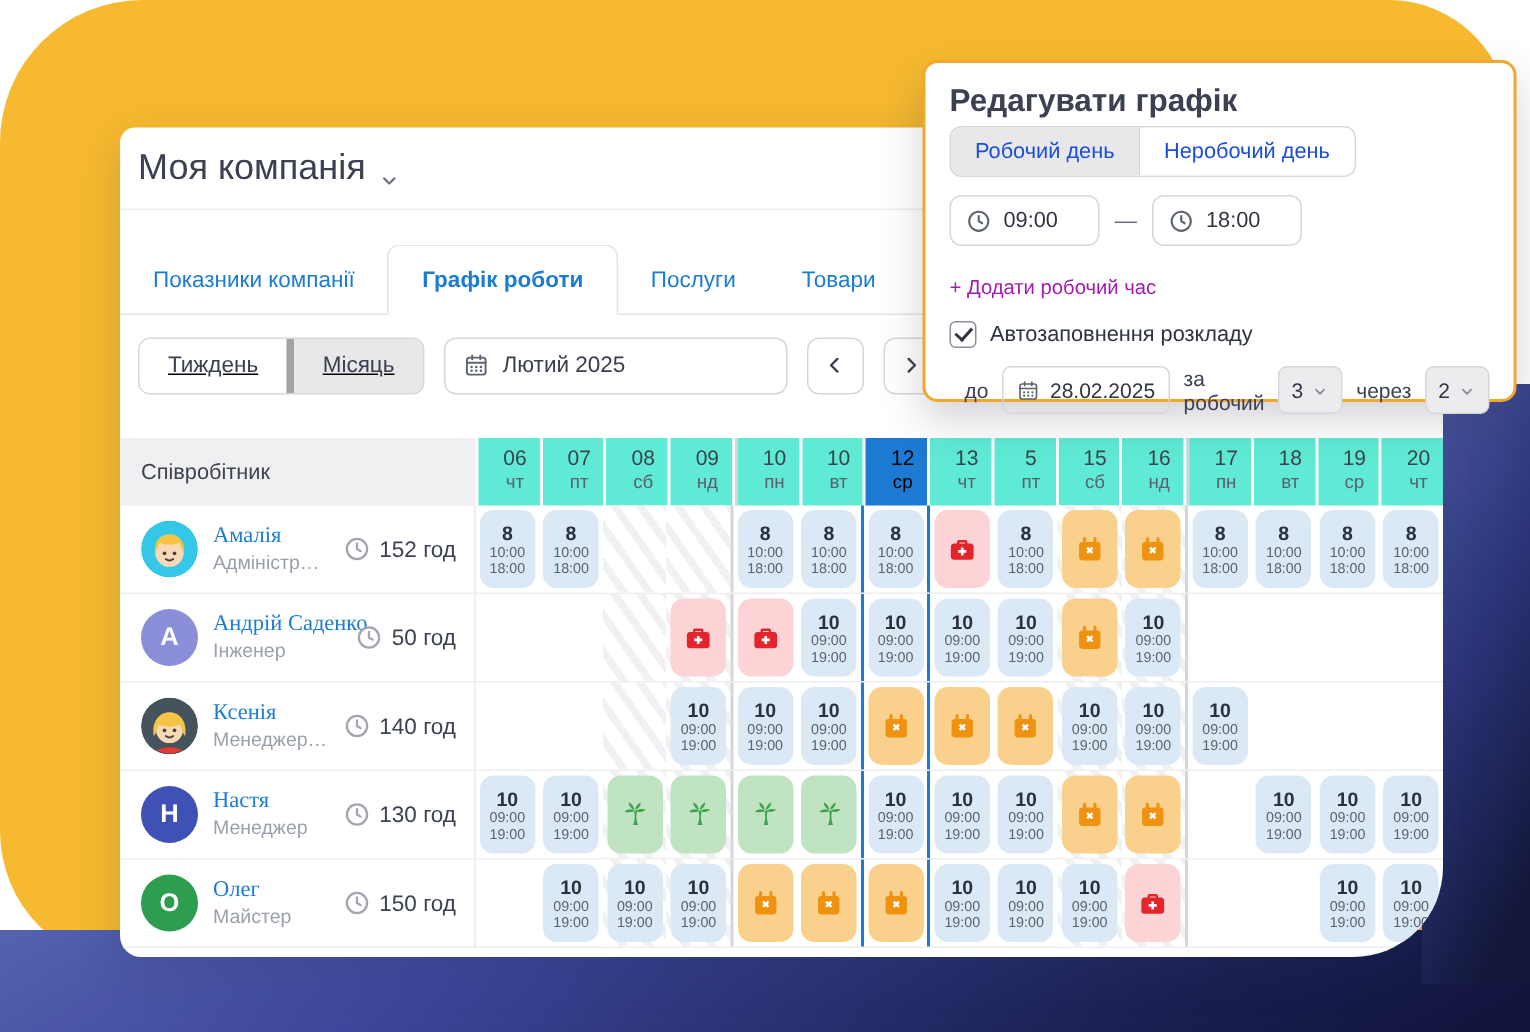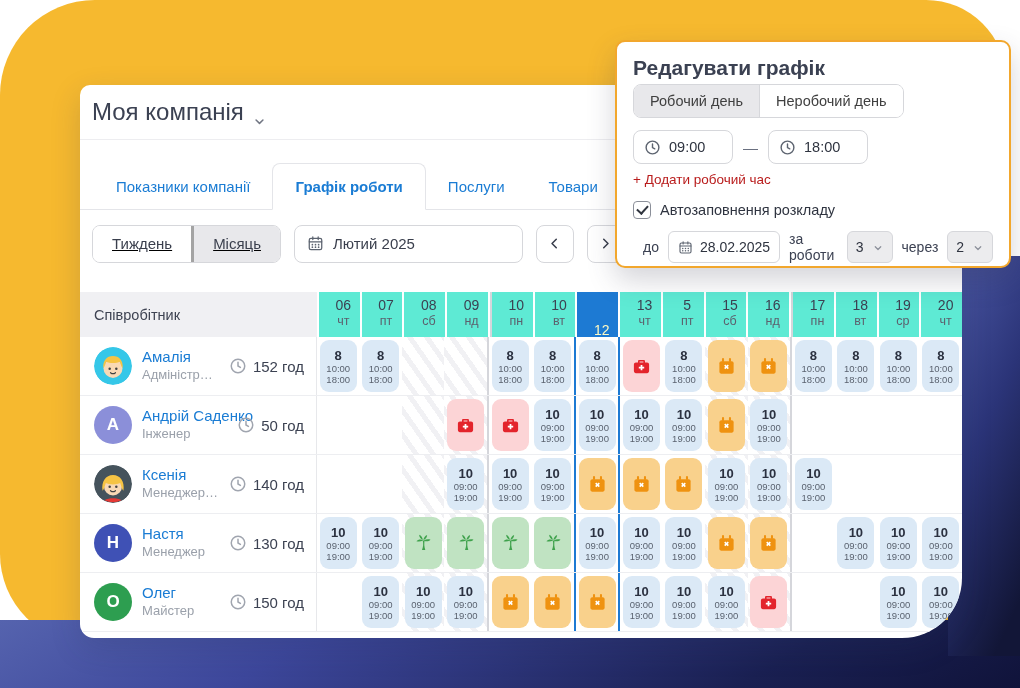--- a/index.html
+++ b/index.html
@@ -19,30 +19,30 @@
   .card { position:absolute; left:80px; top:85px; width:882px; height:553px; background:#fff;
           border-radius:10px 10px 60px 14px; box-shadow:0 10px 30px rgba(40,50,90,.18); overflow:hidden; z-index:2; }
 
   .card-header { height:55px; display:flex; align-items:center; padding-left:12px; border-bottom:1px solid #ededf0; }
   .card-title { font-size:24px; color:#3b4152; display:flex; align-items:flex-end; gap:8px; }
   .company-name { border-bottom:2px dashed #b3b7c2; padding-bottom:2px; cursor:pointer; }
   .chev-sm { width:15px; height:15px; color:#717683; margin-bottom:4px; }
   .chev-sm svg { width:100%; height:100%; }
 
   
-  .tabs { position:relative; height:70px; display:flex; align-items:flex-end; padding-left:14px; border-bottom:1px solid #e4e5e9; }
+  .tabs { position:relative; height:70px; display:flex; align-items:flex-end; border-bottom:1px solid #e4e5e9; }
   .tab { color:#1a7cd4; font-size:15px; padding:14px 22px; cursor:pointer; white-space:nowrap; }
   .tab.active { background:#fff; border:1px solid #e4e5e9; border-bottom:1px solid #fff; margin-bottom:-1px;
                 border-radius:8px 8px 0 0; font-weight:700; }
 
   
   .toolbar { height:67px; display:flex; align-items:center; gap:13px; padding:0 12px; }
   .seg { display:flex; border:1px solid #d6d7db; border-radius:8px; overflow:hidden; height:38px;text-decoration:underline; }
   .seg-btn { padding:0 19px; display:flex; align-items:center; font-size:15px; color:#3a3f4d; background:#fff; cursor:pointer; }
-  .seg-btn + .seg-btn { border-left:3px solid #a3a3a3; }
+  .seg-btn + .seg-btn { border-left:5px solid #a3a3a3; }
   .seg-btn.active { background:#e8e8eb; }
   .input-box { display:flex; align-items:center; gap:9px; border:1px solid #d6d7db; border-radius:8px; height:38px;
                padding:0 12px; font-size:15px; color:#3a3f4d; background:#fff; }
   .date-main { width:229px; }
   .icn { display:inline-flex; width:17px; height:17px; color:#5d6470; flex:none; }
   .icn svg { width:100%; height:100%; }
   .nav-btn { width:38px; height:38px; border:1px solid #d6d7db; border-radius:8px; display:flex; align-items:center;
              justify-content:center; color:#3a3f4d; background:#fff; cursor:pointer; }
   .nav-btn svg { width:17px; height:17px; }
   .nav-btn.next { margin-left:0; }
@@ -50,30 +50,30 @@
   
   .sched { padding-top:15px; }
   .shead { display:flex; height:45px;text-align:center; }
   .shead .ehead { width:237px; flex:none; background:#f0f0f3; display:flex; align-items:center; padding-left:14px;
                   font-size:14.5px; color:#3e4352; }
   .hcell { flex:1 1 0; background:#5eead4; margin-left:2px; padding:5px 0 0 8px; line-height:16px; cursor:pointer; }
   .hnum { font-size:14px; color:#3c4252; }
   .hdow { font-size:12.5px; color:#5c616e; }
   .hcell.sep { border-left:2px solid #d5d6db; }
   .hcell.today { background:#1d7ad3; }
-  .hcell.today .hnum, .hcell.today .hdow { color:#fef9c3;margin-top:25px; }
+  .hcell.today .hnum, .hcell.today .hdow { color:#000000; }
 
   .trow { display:flex; height:59px; border-bottom:1px solid #edeef1; }
   .ecell { width:237px; flex:none; display:flex; align-items:center; gap:10px; padding:0 12px 0 14px;
            border-right:1px solid #e7e8eb; cursor:pointer; }
   .avatar { width:38px; height:38px; border-radius:50%; flex:none; display:flex; align-items:center; justify-content:center;
             color:#fff; font-size:17px; font-weight:700; overflow:hidden; }
   .avatar svg { width:100%; height:100%; }
   .einfo { display:flex; flex-direction:column; line-height:18px; min-width:0; }
-  .ename { color:#1a7cd4; font-size:15px; font-weight:500; white-space:nowrap; }
+  .ename { color:#1a7cd4; font-size:15px; font-weight:500; white-space:nowrap;font-family:Liberation Serif, serif; }
   .erole { color:#9aa0aa; font-size:13px; white-space:nowrap; overflow:hidden; text-overflow:ellipsis; max-width:102px; }
   .ehours { margin-left:auto; display:flex; align-items:center; gap:6px; color:#3c4252; font-size:15px; font-weight:500; white-space:nowrap; }
   .ehours .icn { color:#a0a5af; width:18px; height:18px; }
 
   .bcell { flex:1 1 0; display:flex; align-items:center; justify-content:center; position:relative; cursor:pointer; }
   .bcell.weekend { background:repeating-linear-gradient(55deg,#fff 0 9px,#f1f1f4 9px 14px); }
   .bcell.sep { border-left:2px solid #d5d6db; }
   .bcell.today { border-left:2px solid #1d7ad3; border-right:2px solid #1d7ad3; }
 
   .chip { width:37px; height:52px; border-radius:9px; display:flex; flex-direction:column; align-items:center;
@@ -86,28 +86,28 @@
   .chip.vacation { background:#c0e3c2; color:#3fa24c; }
   .chip .big-icn { width:19px; height:19px; }
   .chip .big-icn svg { width:100%; height:100%; }
   .chip.vacation .big-icn { width:22px; height:22px; }
 
   
   .popup { position:absolute; left:615px; top:40px; width:396px; height:228px; background:#fff; z-index:3;
            border:2px solid #f2a72d; border-radius:10px; box-shadow:0 12px 28px rgba(60,60,80,.22); padding:14px 16px; }
   .popup-title { font-size:21px; font-weight:700; color:#3b4152; margin-bottom:4px; }
   .ptabs { display:inline-flex; border:1px solid #d6d7db; border-radius:8px; overflow:hidden; height:34px; }
-  .ptab { padding:0 16px; display:flex; align-items:center; font-size:14.5px; color:#404040; background:#fff; cursor:pointer; }
+  .ptab { padding:0 16px; display:flex; align-items:center; font-size:14.5px; color:#1d4ed8; background:#fff; cursor:pointer; }
   .ptab + .ptab { border-left:1px solid #d6d7db; }
   .ptab.active { background:#e8e8eb; }
   .time-row { display:flex; align-items:center; gap:10px; margin-top:12px; }
   .time-box { display:flex; align-items:center; gap:8px; border:1px solid #d6d7db; border-radius:8px; height:34px;
               width:100px; padding:0 10px; font-size:14.5px; color:#2f3440; }
   .dash { color:#6a7080; font-size:15px; }
-  .add-link { display:inline-block; margin-top:8px; color:#b91c1c; font-size:13.5px; cursor:pointer; }
+  .add-link { display:inline-block; margin-top:20px; color:#a21caf; font-size:13.5px; cursor:pointer; }
   .chk-row { display:flex; align-items:center; gap:9px; margin-top:13px; font-size:14.5px; color:#2f3440; }
   .chk { width:18px; height:18px; border:1.5px solid #8b8f99; border-radius:4px; position:relative; background:#fff; cursor:pointer; }
   .chk::after { content:""; position:absolute; left:4.5px; top:1px; width:5px; height:9px; border:solid #30353f;
                 border-width:0 2px 2px 0; transform:rotate(42deg); }
   .auto-row { display:flex; align-items:center; gap:9px; margin-top:12px; margin-left:10px; font-size:14px; color:#3b4152; flex-wrap:nowrap; }
   .mini-date { display:flex; align-items:center; gap:7px; border:1px solid #d6d7db; border-radius:6px; height:32px;
                width:122px; padding:0 9px; font-size:14px; color:#2f3440; }
   .mini-date .icn { width:15px; height:15px; }
   .mini-sel { display:flex; align-items:center; justify-content:space-between; border:1px solid #d6d7db; border-radius:6px;
               height:32px; width:54px; padding:0 8px; font-size:14px; color:#2f3440; background:#ececee; cursor:pointer; }
@@ -822,21 +822,21 @@
       <div class="mini-date">
         <span class="icn">
             <svg viewBox="0 0 24 24" fill="none" stroke="currentColor" stroke-width="1.8" stroke-linecap="round">
               <rect x="3.2" y="4.8" width="17.6" height="16" rx="2.4"></rect>
               <path d="M3.2 9.6h17.6M8.2 2.8v3.6M15.8 2.8v3.6"></path>
               <path d="M7.6 13.6h.01M12 13.6h.01M16.4 13.6h.01M7.6 17.2h.01M12 17.2h.01M16.4 17.2h.01" stroke-width="2.4"></path>
             </svg>
           </span>
         <span>28.02.2025</span>
       </div>
-      <span>за роботи</span>
+      <span>за робочий</span>
       <div class="mini-sel">
         <span>3</span>
         <span class="chev-sm"><svg viewBox="0 0 24 24" fill="none" stroke="currentColor" stroke-width="2.4" stroke-linecap="round" stroke-linejoin="round">
               <path d="m6.5 9.5 5.5 5.5 5.5-5.5"></path>
             </svg></span>
       </div>
       <span>через</span>
       <div class="mini-sel">
         <span>2</span>
         <span class="chev-sm"><svg viewBox="0 0 24 24" fill="none" stroke="currentColor" stroke-width="2.4" stroke-linecap="round" stroke-linejoin="round">

